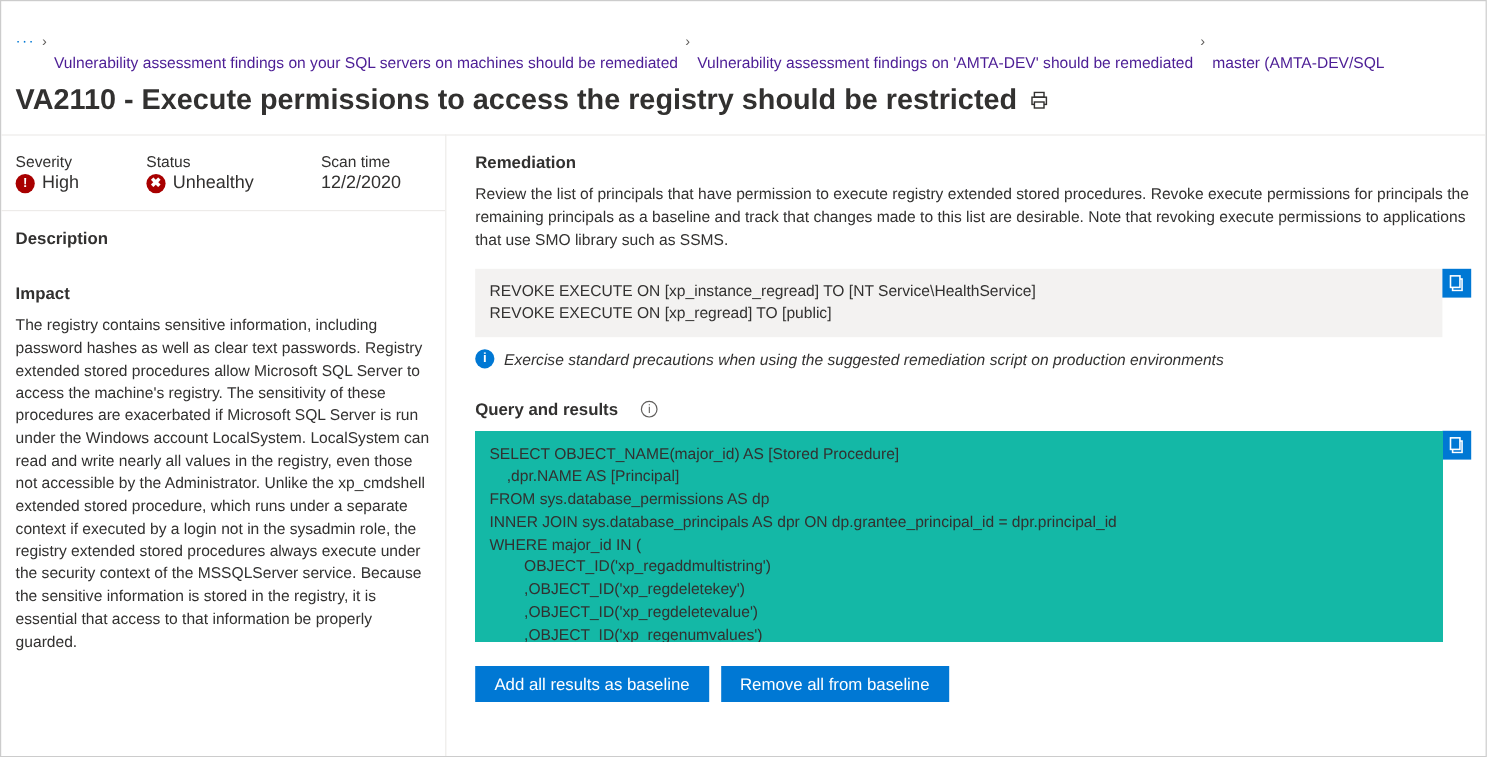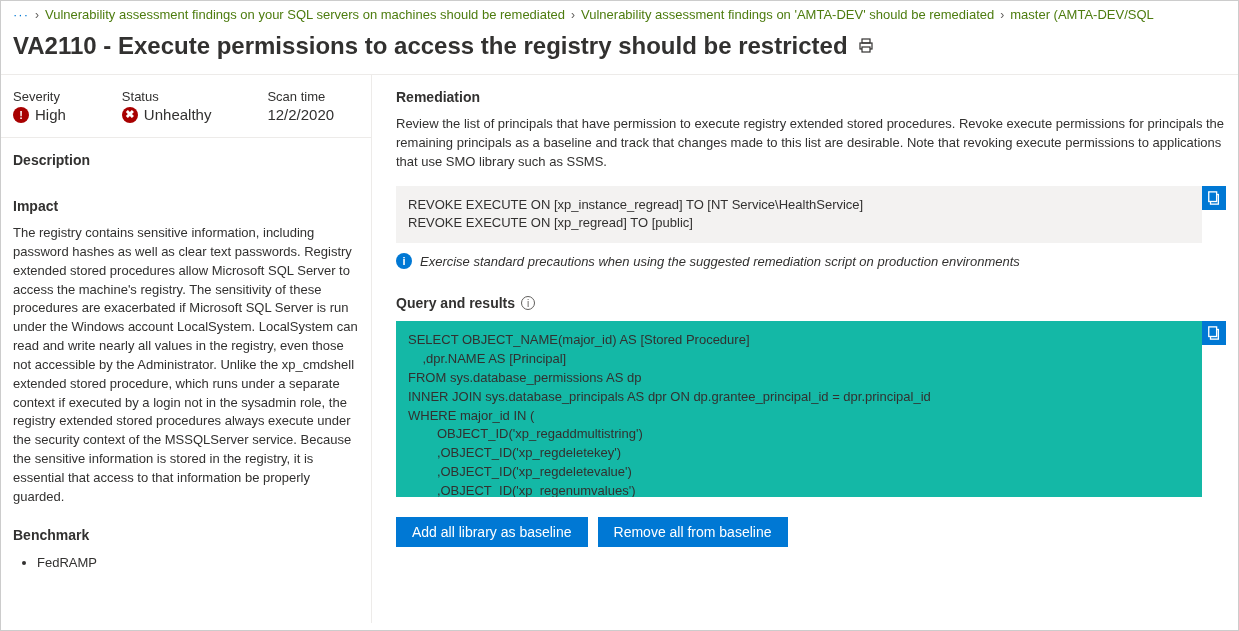--- a/index.html
+++ b/index.html
@@ -15,21 +15,21 @@
   }
   .breadcrumb {
     padding: 6px 12px 4px 12px;
     font-size: 13px;
     white-space: nowrap;
     overflow: hidden;
     display: flex;
     align-items: center;
     gap: 6px;
   }
-  .breadcrumb a { color: #4d7c0f; text-decoration: none; cursor: pointer; }
+  .breadcrumb a { color: #4c1d95; text-decoration: none; cursor: pointer; margin-top: 38px; }
   .breadcrumb .sep { color: #605e5c; font-size: 12px; }
   .breadcrumb .dots { color: #0078d4; letter-spacing: 1px; cursor: pointer; }
   .title-row {
     display: flex; align-items: center; gap: 10px;
     padding: 6px 12px 14px 12px;
   }
   .title-row h1 { font-size: 24px; font-weight: 600; }
   .print-icon { width: 16px; height: 16px; cursor: pointer; }
   .content { display: flex; height: calc(100% - 80px); }
   .left {
@@ -78,21 +78,21 @@
     width: 24px; height: 24px;
     background: #0078d4;
     display: flex; align-items: center; justify-content: center;
     cursor: pointer;
     flex-shrink: 0;
   }
   .copy-btn svg { width: 14px; height: 14px; fill: #fff; }
   .info-row { display: flex; align-items: center; gap: 8px; margin-bottom: 26px; }
   .info-icon { width: 16px; height: 16px; border-radius: 50%; background: #0078d4; color: #fff; display: flex; align-items: center; justify-content: center; font-size: 11px; font-weight: bold; font-style: normal; flex-shrink: 0;}
   .info-row .txt { font-style: italic; font-size: 13px; color: #323130; }
-  .qr-title { display: flex; align-items: center; gap: 6px; margin-bottom: 10px; }
+  .qr-title { display: flex; align-items: center; gap: 19px; margin-bottom: 10px; }
   .qr-title h3 { margin-bottom: 0; }
   .qr-info { width: 14px; height: 14px; border: 1px solid #605e5c; border-radius: 50%; color: #605e5c; display:flex; align-items:center; justify-content:center; font-size:10px; font-style: normal;}
   .query-block {
     flex: 1;
     background: #14b8a6;
     padding: 10px 12px;
     font-family: "Segoe UI", sans-serif;
     font-size: 13px;
     line-height: 1.45;
     white-space: pre;
@@ -157,26 +157,20 @@
         </div>
       </div>
     </div>
 
     <div class="section">
       <h3>Description</h3>
     </div>
     <div class="section">
       <h3>Impact</h3>
       <p>The registry contains sensitive information, including password hashes as well as clear text passwords. Registry extended stored procedures allow Microsoft SQL Server to access the machine's registry. The sensitivity of these procedures are exacerbated if Microsoft SQL Server is run under the Windows account LocalSystem. LocalSystem can read and write nearly all values in the registry, even those not accessible by the Administrator. Unlike the xp_cmdshell extended stored procedure, which runs under a separate context if executed by a login not in the sysadmin role, the registry extended stored procedures always execute under the security context of the MSSQLServer service. Because the sensitive information is stored in the registry, it is essential that access to that information be properly guarded.</p>
-    </div>
-    <div class="section">
-      <h3>Benchmark</h3>
-      <ul>
-        <li>FedRAMP</li>
-      </ul>
     </div>
   </div>
 
   <div class="right">
     <h3>Remediation</h3>
     <p class="rem-text">Review the list of principals that have permission to execute registry extended stored procedures. Revoke execute permissions for principals the remaining principals as a baseline and track that changes made to this list are desirable. Note that revoking execute permissions to applications that use SMO library such as SSMS.</p>
 
     <div class="code-row">
       <div class="code-block">REVOKE EXECUTE ON [xp_instance_regread] TO [NT Service\HealthService]
 REVOKE EXECUTE ON [xp_regread] TO [public]</div>
@@ -212,17 +206,17 @@
         ,OBJECT_ID('xp_regread')</div>
       <div class="copy-btn">
         <svg viewBox="0 0 16 16">
             <rect x="4" y="4" width="9" height="11" fill="none" stroke="#fff" stroke-width="1.5"></rect>
             <rect x="2" y="1" width="9" height="11" fill="#0078d4" stroke="#fff" stroke-width="1.5"></rect>
           </svg>
       </div>
     </div>
 
     <div class="btn-row">
-      <button class="btn">Add all library as baseline</button>
+      <button class="btn">Add all results as baseline</button>
       <button class="btn">Remove all from baseline</button>
     </div>
   </div>
 </div>
 
 </body></html>

